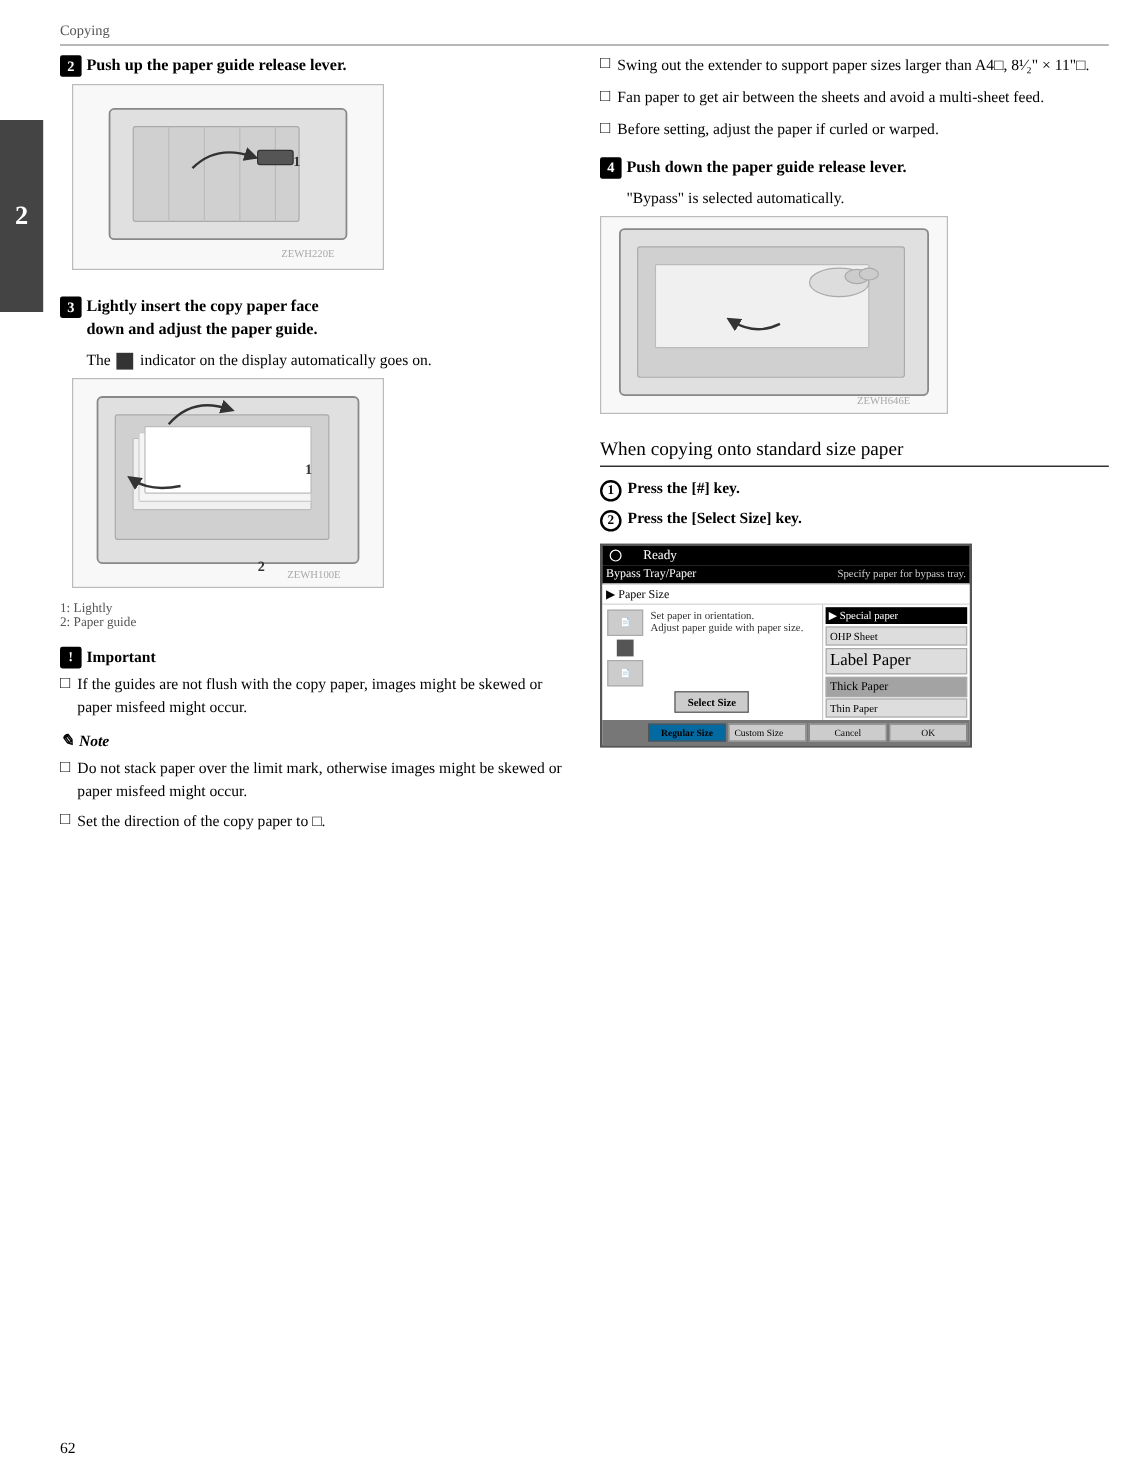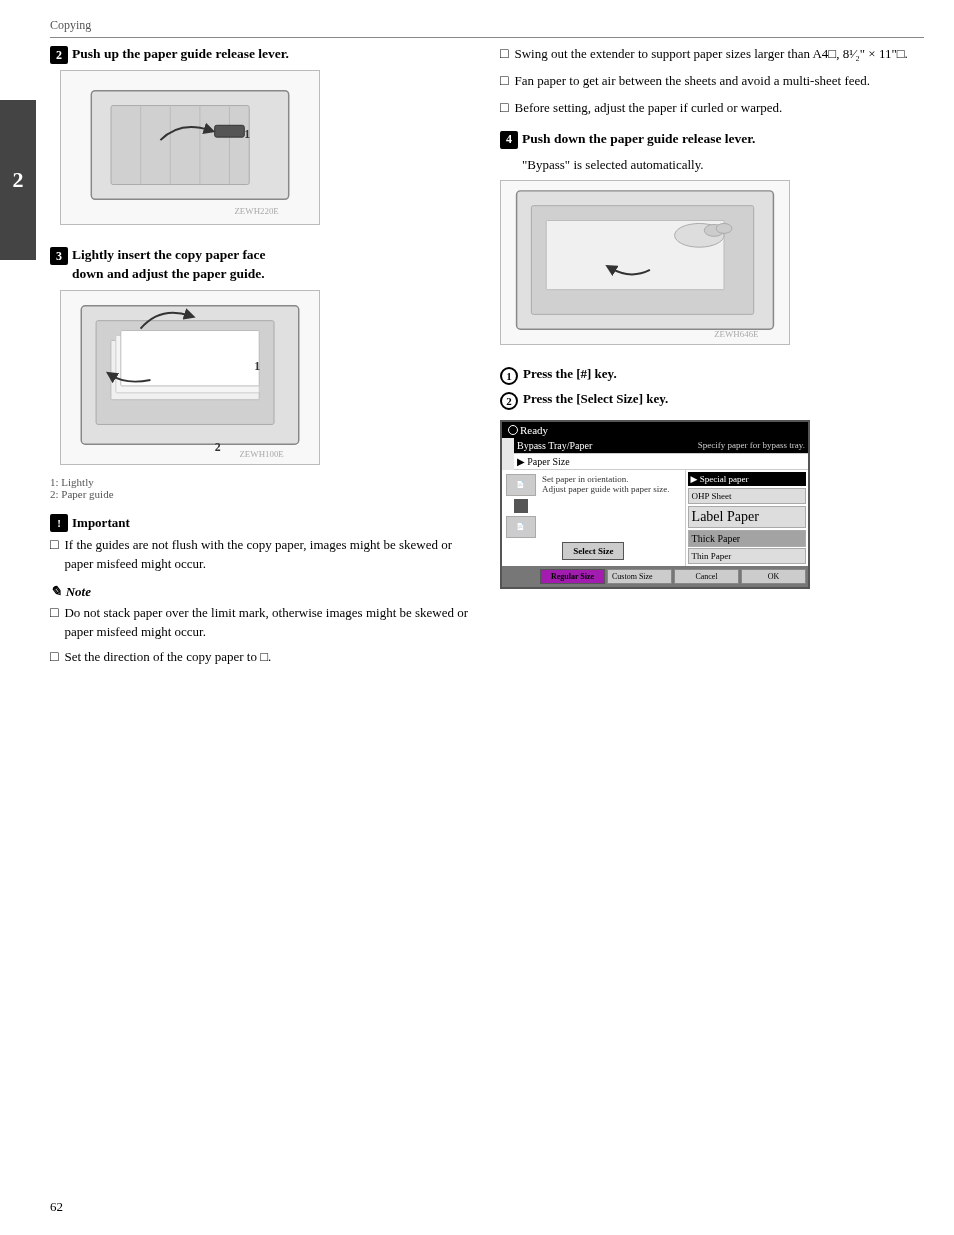--- a/index.html
+++ b/index.html
@@ -182,34 +182,33 @@
       width: 100%;
       max-width: 310px;
     }
     .screen-header {
       background: #000;
       color: #fff;
       padding: 2px 6px;
       font-size: 11px;
       display: flex;
       align-items: center;
-      gap: 2px;
+      gap: 18px;
     }
     .screen-header .circle-icon {
       width: 10px;
       height: 10px;
       border: 1.5px solid #fff;
       border-radius: 50%;
       display: inline-block;
     }
     .screen-row {
       border-bottom: 1px solid #ccc;
       padding: 2px 3px;
       font-size: 10px;
-      margin-left: 12px;
     }
     
     .page-number {
       position: absolute;
       bottom: 20px;
       left: 50px;
       font-size: 13px;
     }
     
     .machine-img-1 {
@@ -274,20 +273,25 @@
         </div>
       </div>
 
       <div class="step-block">
         <div class="step-heading">
           <span class="step-num">3</span>
           <span>
             <span>Lightly insert the copy paper face</span><br>
             <span>down and adjust the paper guide.</span>
           </span>
+        </div>
+        <div class="step-body">
+          <span>The</span>
+          <span class="indicator-icon"></span>
+          <span>indicator on the display automatically goes on.</span>
         </div>
 
         <div style="position:relative; margin-left:10px; margin-top:6px; margin-bottom:4px;">
           <svg class="machine-img-2" viewBox="0 0 260 175" style="border:1px solid #bbb; background:#f8f8f8;">
             <rect x="20" y="15" width="220" height="140" rx="4" fill="#e0e0e0" stroke="#888" stroke-width="1.5"></rect>
             <rect x="35" y="30" width="180" height="105" rx="2" fill="#d0d0d0" stroke="#aaa"></rect>
 
             <rect x="50" y="50" width="150" height="60" rx="1" fill="#f0f0f0" stroke="#bbb"></rect>
             <rect x="55" y="45" width="145" height="58" rx="1" fill="#f5f5f5" stroke="#ccc"></rect>
             <rect x="60" y="40" width="140" height="56" rx="1" fill="#fff" stroke="#bbb"></rect>
@@ -382,20 +386,23 @@
             <defs>
               <marker id="arr4" markerWidth="6" markerHeight="6" refX="3" refY="3" orient="auto">
                 <path d="M0,0 L6,3 L0,6 Z" fill="#333"></path>
               </marker>
             </defs>
             <text x="215" y="158" font-size="9" fill="#aaa">ZEWH646E</text>
           </svg>
         </div>
       </div>
 
+      <div class="section-title" style="margin-top:10px;">
+        <span>When copying onto standard size paper</span>
+      </div>
 
       <div class="sub-step">
         <span class="step-num-circle">1</span>
         <span>Press the [#] key.</span>
       </div>
 
       <div class="sub-step" style="margin-bottom:10px;">
         <span class="step-num-circle">2</span>
         <span>Press the [Select Size] key.</span>
       </div>
@@ -440,21 +447,21 @@
           <div style="width:40%; padding:2px;">
             <div style="background:#000;color:#fff;padding:2px 3px;font-size:9px;margin-bottom:2px;">▶ Special paper</div>
             <div style="background:#ddd;border:1px solid #aaa;padding:2px 3px;font-size:9px;margin-bottom:2px;">OHP Sheet</div>
             <div style="background:#ddd;border:1px solid #aaa;padding:2px 3px;font-size:14px;margin-bottom:2px;">Label Paper</div>
             <div style="background:#a3a3a3;border:1px solid #aaa;padding:2px 3px;font-size:10px;margin-bottom:1px;">Thick Paper</div>
             <div style="background:#ddd;border:1px solid #aaa;padding:2px 3px;font-size:9px;">Thin Paper</div>
           </div>
         </div>
 
         <div style="background:#777;display:flex;gap:2px;padding:3px 2px;">
-          <div style="background:#a21caf;border:1px solid #555;padding:2px 4px;font-size:8px;flex:1;text-align:center;font-weight:bold;margin-left:36px;">
+          <div style="background:#0369a1;border:1px solid #555;padding:2px 4px;font-size:8px;flex:1;text-align:center;font-weight:bold;margin-left:36px;">
             <span>Regular Size</span>
           </div>
           <div style="background:#ccc;border:1px solid #888;padding:2px 4px;font-size:8px;flex:1;text-align:left;">
             <span>Custom Size</span>
           </div>
           <div style="background:#ccc;border:1px solid #888;padding:2px 4px;font-size:8px;flex:1;text-align:center;">
             <span>Cancel</span>
           </div>
           <div style="background:#ccc;border:1px solid #888;padding:2px 4px;font-size:8px;flex:1;text-align:center;">
             <span>OK</span>

